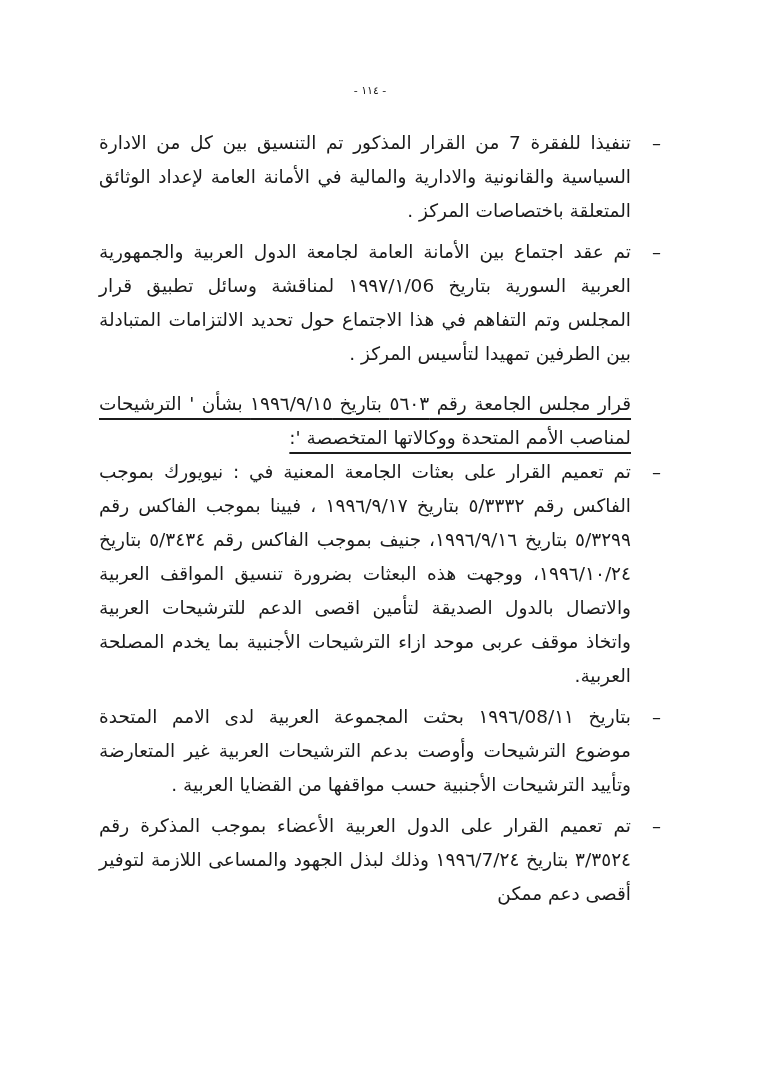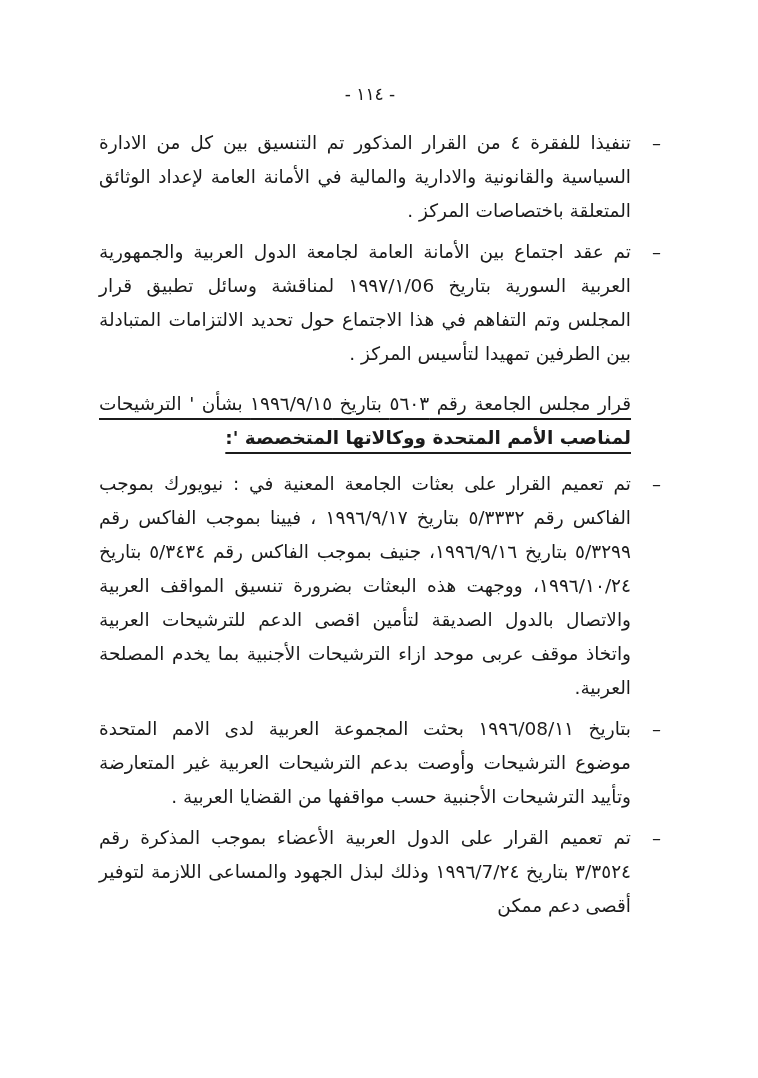--- a/index.html
+++ b/index.html
@@ -16,21 +16,21 @@
     overflow: hidden;
     font-family: "DejaVu Sans", "Liberation Sans", sans-serif;
     color: #1b1b1b;
   }
   .pageno {
     position: absolute;
     top: 84px;
     left: 79px;
     right: 97px;
     text-align: center;
-    font-size: 17px;
+    font-size: 11px;
     letter-spacing: 2px;
     direction: ltr;
   }
   .content {
     position: absolute;
     top: 126px;
     left: 99px;
     right: 97px;
     direction: rtl;
     font-size: 18.5px;
@@ -48,49 +48,48 @@
     right: 0;
     width: 30px;
     text-align: right;
     font-size: 18px;
   }
   .ptext {
     margin: 0;
     text-align: justify;
   }
   .heading {
-    margin: 16px 30px 12px 0;
+    margin: 16px 30px 0 0;
   }
   .hline {
     display: block;
     text-decoration: underline;
     text-decoration-thickness: 1.5px;
     text-underline-offset: 8px;
   }
   .hline.l1 {
     text-align: justify;
     text-align-last: justify;
   }
   .hline.l2 {
     text-align: right;
-    font-weight: bold;
   }
 </style>
 </head>
 <body>
 
 <div class="page">
 
   <div class="pageno">- ١١٤ -</div>
 
   <div class="content">
 
     <div class="bullet">
       <span class="dash">–</span>
-      <p class="ptext">تنفيذا للفقرة ٤ من القرار المذكور تم التنسيق بين كل من الادارة السياسية والقانونية والادارية والمالية في الأمانة العامة لإعداد الوثائق المتعلقة باختصاصات المركز .</p>
+      <p class="ptext">تنفيذا للفقرة 7 من القرار المذكور تم التنسيق بين كل من الادارة السياسية والقانونية والادارية والمالية في الأمانة العامة لإعداد الوثائق المتعلقة باختصاصات المركز .</p>
     </div>
 
     <div class="bullet">
       <span class="dash">–</span>
       <p class="ptext">تم عقد اجتماع بين الأمانة العامة لجامعة الدول العربية والجمهورية العربية السورية بتاريخ ١٩٩٧/١/06 لمناقشة وسائل تطبيق قرار المجلس وتم التفاهم في هذا الاجتماع حول تحديد الالتزامات المتبادلة بين الطرفين تمهيدا لتأسيس المركز .</p>
     </div>
 
     <div class="heading">
       <span class="hline l1">قرار مجلس الجامعة رقم ٥٦٠٣ بتاريخ ١٩٩٦/٩/١٥ بشأن ' الترشيحات</span>
       <span class="hline l2">لمناصب الأمم المتحدة ووكالاتها المتخصصة ':</span>

